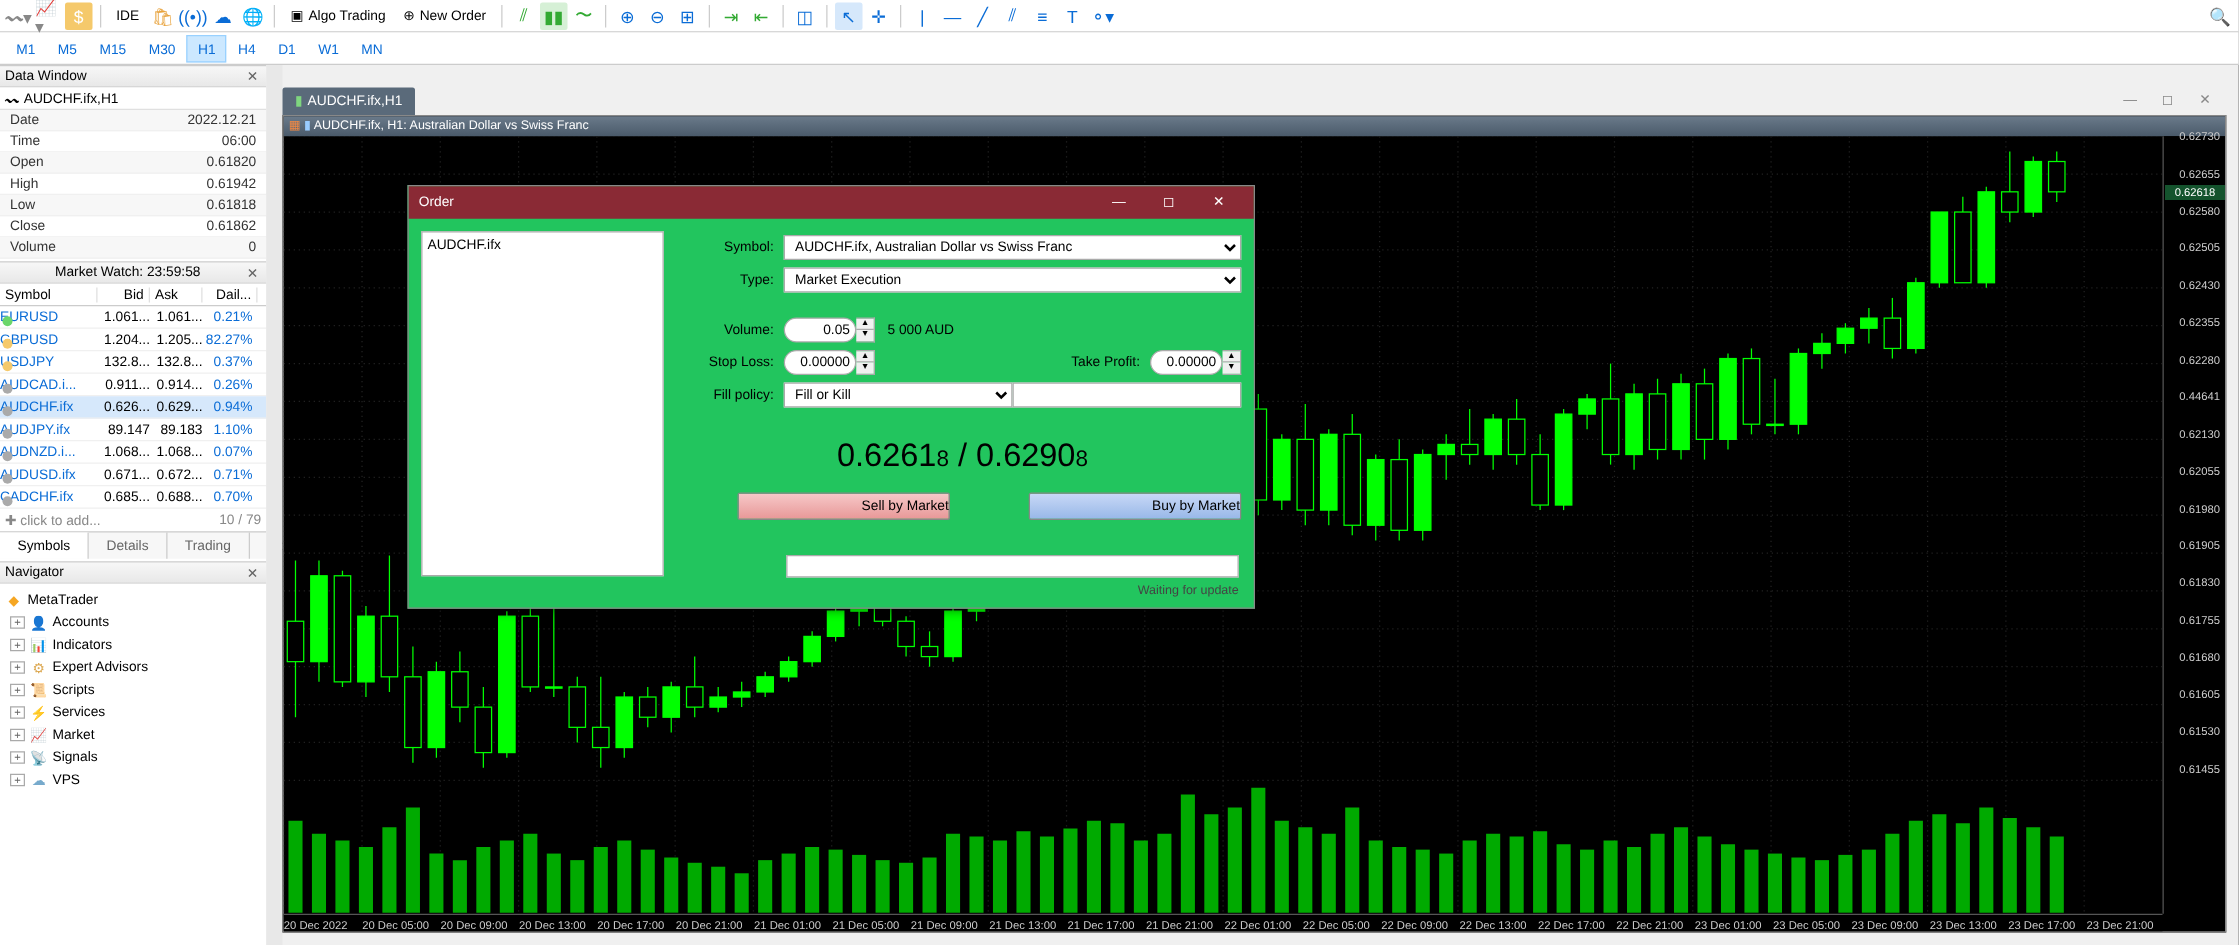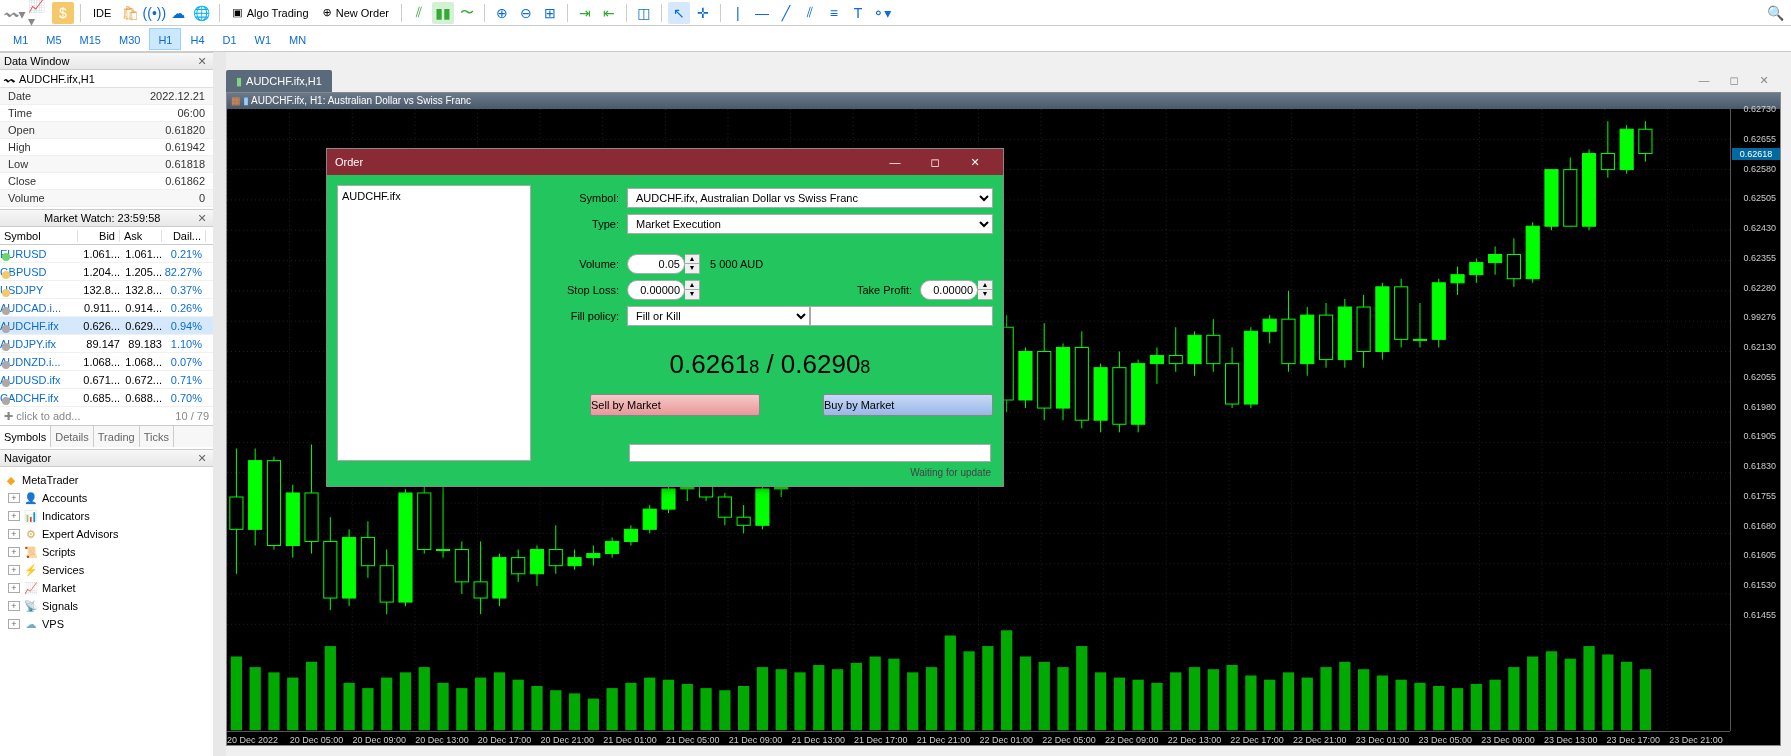--- a/index.html
+++ b/index.html
@@ -35,40 +35,40 @@
 .mw-hdr-row { display: flex; height: 18px; align-items: center; border-bottom: 1px solid #ccc; background: #fff; font-weight: 400; }
 .mw-hdr-row div { padding: 0 4px; border-right: 1px solid #e0e0e0; }
 .mw-row { display: flex; height: 18px; align-items: center; border-bottom: 1px solid #f0f0f0; }
 .mw-row .sym { width: 78px; color: #0a6cd6; position: relative;}
 .mw-row .bid { width: 42px; text-align: right; }
 .mw-row .ask { width: 42px; text-align: right; }
 .mw-row .chg { width: 44px; text-align: right; padding-right: 4px; color: #0a6cd6; }
 .mw-row.sel { background: #d6e8fb; }
 .mw-row .dot { position: absolute; left: 2px; top: 5px; width: 8px; height: 8px; border-radius: 50%; }
 .mw-tabs { display: flex; height: 22px; border-top: 1px solid #ccc; background: #f7f7f7; }
-.mw-tab { padding: 0 4px; line-height: 22px; border-right: 1px solid #ccc; cursor: pointer; color: #666; }
+.mw-tab { padding: 0 14px; line-height: 22px; border-right: 1px solid #ccc; cursor: pointer; color: #666; }
 .mw-tab.active { background: #fff; color: #000; }
 .click-add { height: 18px; padding: 0 4px; display: flex; justify-content: space-between; align-items: center; color: #888; }
 
 
 .nav-body { padding: 4px 0; overflow: auto; background: #fff; height: 180px; }
 .nav-row { display: flex; align-items: center; height: 18px; padding-left: 4px; gap: 4px; }
 .nav-row .twist { width: 12px; text-align: center; color: #666; cursor: pointer; font-size: 9px; border:1px solid #aaa; height:10px; line-height:8px;}
 .nav-row .ic { width: 14px; text-align: center; }
 
 
 .chart-area { position: absolute; left: 226px; top: 70px; right: 10px; bottom: 10px; background: #000; border: 1px solid #888; }
 .chart-tab { position: absolute; left: 226px; top: 70px; height: 22px; padding: 0 10px; background: #5a6a7a; color: #fff; line-height: 22px; border-radius: 2px 2px 0 0; z-index: 5; display: flex; align-items:center; gap:4px; }
 .chart-inner-title { position: absolute; top: 0; left: 0; right: 0; height: 16px; background: linear-gradient(#6a7a8a,#4a5a6a); color: #fff; font-size: 10px; padding: 0 4px; line-height: 16px; }
 .chart-wincontrols { position: absolute; right: 2px; top: -22px; display: flex; gap: 2px; }
 .chart-wincontrols div { width: 28px; height: 18px; line-height: 18px; text-align: center; color: #888; cursor: pointer; }
 .chart-svg { position: absolute; top: 16px; left: 0; right: 50px; bottom: 0; }
 .price-scale { position: absolute; top: 16px; right: 0; width: 50px; bottom: 14px; background: #000; color: #ccc; font-size: 9px; border-left: 1px solid #555; }
 .price-tick { position: absolute; right: 4px; }
-.price-current { position: absolute; right: 0; width: 48px; background: #0369a1; color: #fff; text-align: center; font-size: 9px; height: 12px; line-height: 12px; }
+.price-current { position: absolute; right: 0; width: 48px; background: #14532d; color: #fff; text-align: center; font-size: 9px; height: 12px; line-height: 12px; }
 .time-scale { position: absolute; bottom: 0; left: 0; right: 50px; height: 14px; background: #000; color: #ccc; font-size: 9px; border-top: 1px solid #555; }
 .time-tick { position: absolute; bottom: 0; }
 .splitter-v { position: absolute; left: 213px; top: 52px; width: 13px; bottom: 0; background: #e8e8e8; cursor: ew-resize; }
 
 
 .order-dlg { position: absolute; left: 326px; top: 148px; width: 678px; height: 339px; background: #22c55e; border: 1px solid #888; box-shadow: 2px 2px 8px rgba(0,0,0,0.4); z-index: 100; }
 .order-titlebar { height: 26px; background: #8a2a35; color: #fff; display: flex; align-items: center; padding: 0 8px; justify-content: space-between; }
 .order-titlebar .winbtns { display: flex; }
 .order-titlebar .winbtns div { width: 40px; height: 26px; line-height: 26px; text-align: center; cursor: pointer; }
 .order-body { display: flex; padding: 10px; gap: 16px; }
@@ -78,21 +78,21 @@
 .form-row .lbl { width: 80px; text-align: right; padding-right: 8px; }
 .form-row select, .form-row input[type=text] { height: 20px; border: 1px solid #aaa; padding: 0 4px; font-size: 11px; background: #fff; }
 .spin-wrap { display: flex; }
 .spin-wrap input { width: 58px; text-align: right; border-radius: 10px; }
 .spin-btns { display: flex; flex-direction: column; border: 1px solid #aaa; border-left: none; }
 .spin-btns div { width: 14px; height: 9px; font-size: 7px; text-align: center; line-height: 8px; background: #f0f0f0; cursor: pointer; border-bottom: 1px solid #aaa; }
 .spin-btns div:last-child { border-bottom: none; }
 .bigprice { text-align: center; font-size: 26px; padding: 20px 0 14px; }
 .bigprice .sm { font-size: 18px; }
 .order-btns { display: flex; gap: 20px; justify-content: center; }
-.order-btn { width: 170px; height: 22px; border: 1px solid #888; border-radius: 2px; text-align: left; line-height: 20px; cursor: pointer; font-size: 11px; margin-left: 43px; }
+.order-btn { width: 170px; height: 22px; border: 1px solid #888; border-radius: 2px; text-align: right; line-height: 20px; cursor: pointer; font-size: 11px; margin-left: 43px; }
 .order-btn.sell { background: linear-gradient(#f6c8c8,#e89898); }
 .order-btn.buy { background: linear-gradient(#c8d8f6,#98b8e8); }
 .order-footer { position: absolute; bottom: 8px; right: 12px; font-size: 10px; color: #444; }
 .order-progbar { position: absolute; bottom: 24px; left: 302px; right: 12px; height: 18px; border: 1px solid #aaa; background: #fff; }
 
 svg line.grid { stroke: #222; stroke-dasharray: 1 3; }
 </style>
 </head>
 <body>
 
@@ -613,21 +613,21 @@
       <line x1="1420.34375" y1="622" x2="1420.34375" y2="560.9473684210526" stroke="#0a0" stroke-width="11.2875"></line>
     </svg>
   <div class="price-scale" id="price-scale">
       <div class="price-tick" style="top: -5px;">0.62730</div>
       <div class="price-tick" style="top: 24.7647px;">0.62655</div>
       <div class="price-tick" style="top: 54.5294px;">0.62580</div>
       <div class="price-tick" style="top: 84.2941px;">0.62505</div>
       <div class="price-tick" style="top: 114px;">0.62430</div>
       <div class="price-tick" style="top: 143.824px;">0.62355</div>
       <div class="price-tick" style="top: 173.588px;">0.62280</div>
-      <div class="price-tick" style="top: 203.353px;">0.99276</div>
+      <div class="price-tick" style="top: 203.353px;">0.44641</div>
       <div class="price-tick" style="top: 233.118px;">0.62130</div>
       <div class="price-tick" style="top: 262.882px;">0.62055</div>
       <div class="price-tick" style="top: 292.647px;">0.61980</div>
       <div class="price-tick" style="top: 322.412px;">0.61905</div>
       <div class="price-tick" style="top: 352.176px;">0.61830</div>
       <div class="price-tick" style="top: 381.941px;">0.61755</div>
       <div class="price-tick" style="top: 411.706px;">0.61680</div>
       <div class="price-tick" style="top: 441.471px;">0.61605</div>
       <div class="price-tick" style="top: 471.235px;">0.61530</div>
       <div class="price-tick" style="top: 501px;">0.61455</div>

